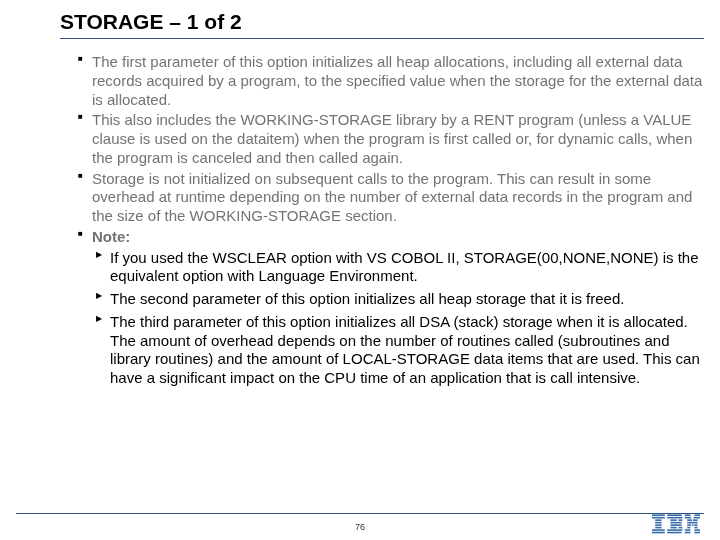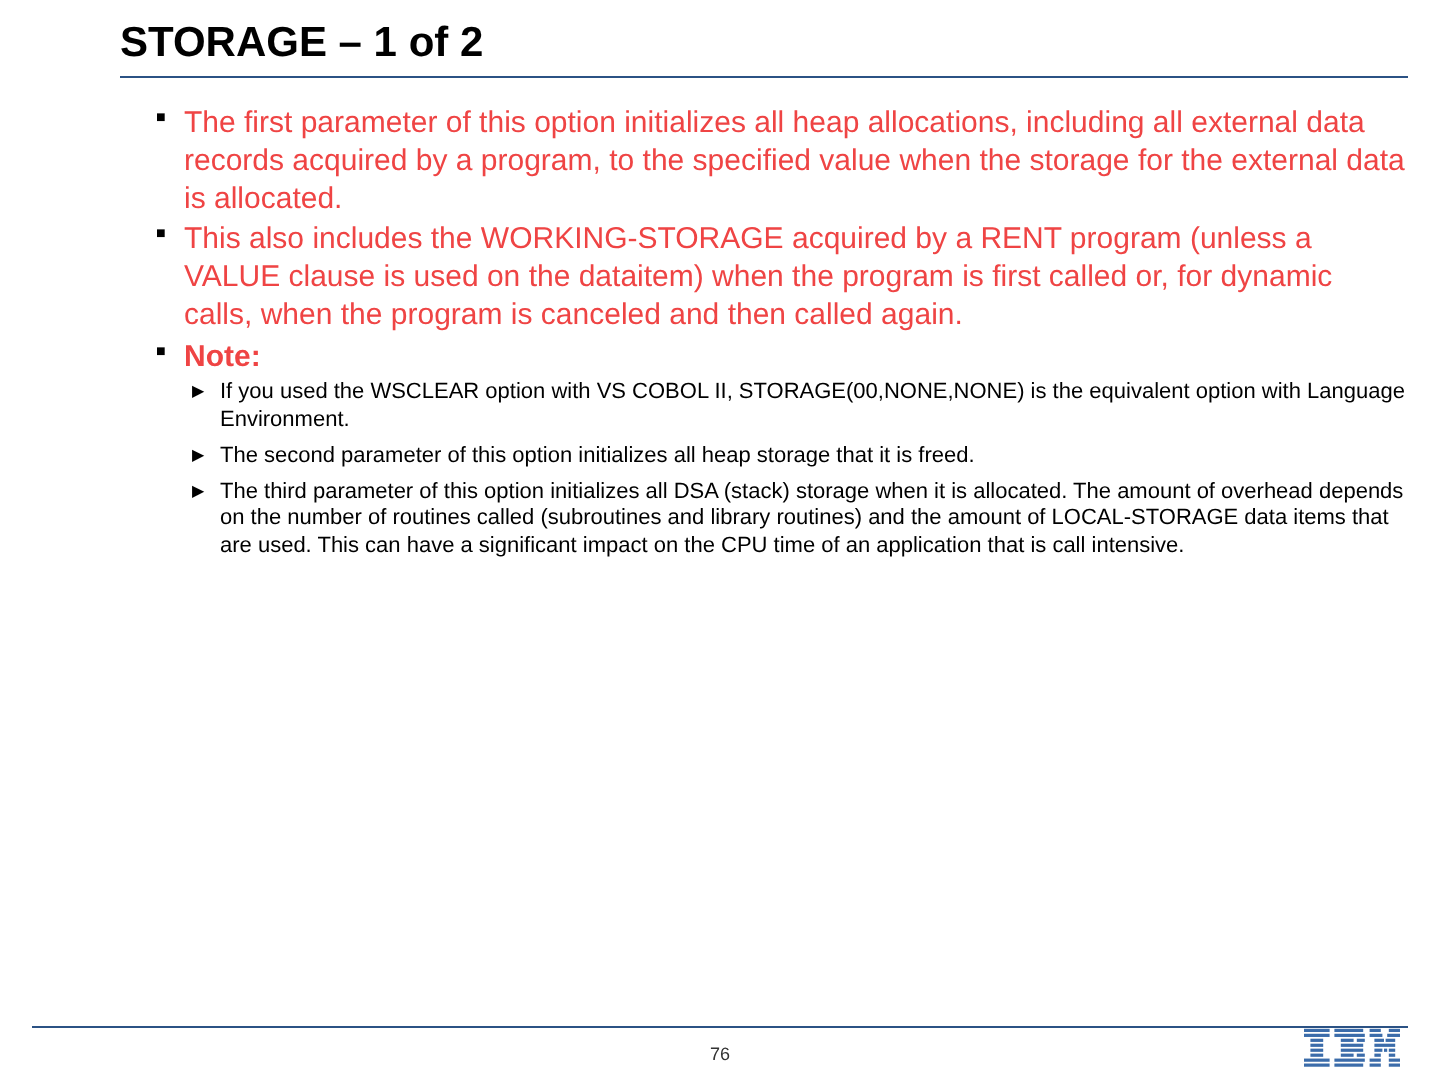--- a/index.html
+++ b/index.html
@@ -27,21 +27,21 @@
     margin-bottom: 14px;
   }
   .bullets {
     list-style: none;
     padding-left: 18px;
   }
   .bullets > li {
     position: relative;
     font-size: 15px;
     line-height: 1.25;
-    color: #ef4444;
+    color: #737373;
     margin-bottom: 2px;
     padding-left: 14px;
   }
   .bullets > li::before {
     content: "■";
     position: absolute;
     left: 0;
     top: 1px;
     font-size: 8px;
     color: #000;
@@ -49,21 +49,21 @@
   .note-label {
     font-weight: bold;
   }
   .sub-bullets {
     list-style: none;
     padding-left: 36px;
     margin-top: 2px;
   }
   .sub-bullets > li {
     position: relative;
-    font-size: 11px;
+    font-size: 15px;
     line-height: 1.25;
     color: #000;
     margin-bottom: 4px;
     padding-left: 14px;
   }
   .sub-bullets > li::before {
     content: "▶";
     position: absolute;
     left: 0;
     top: 1px;
@@ -98,21 +98,22 @@
 </style>
 </head>
 <body>
 
 <div class="slide">
   <div class="title">STORAGE – 1 of 2</div>
   <div class="title-rule"></div>
 
   <ul class="bullets">
     <li>The first parameter of this option initializes all heap allocations, including all external data records acquired by a program, to the specified value when the storage for the external data is allocated.</li>
-    <li>This also includes the WORKING-STORAGE acquired by a RENT program (unless a VALUE clause is used on the dataitem) when the program is first called or, for dynamic calls, when the program is canceled and then called again.</li>
+    <li>This also includes the WORKING-STORAGE library by a RENT program (unless a VALUE clause is used on the dataitem) when the program is first called or, for dynamic calls, when the program is canceled and then called again.</li>
+    <li>Storage is not initialized on subsequent calls to the program. This can result in some overhead at runtime depending on the number of external data records in the program and the size of the WORKING-STORAGE section.</li>
     <li><span class="note-label">Note:</span></li>
   </ul>
 
   <ul class="sub-bullets">
     <li>If you used the WSCLEAR option with VS COBOL II, STORAGE(00,NONE,NONE) is the equivalent option with Language Environment.</li>
     <li>The second parameter of this option initializes all heap storage that it is freed.</li>
     <li>The third parameter of this option initializes all DSA (stack) storage when it is allocated. The amount of overhead depends on the number of routines called (subroutines and library routines) and the amount of LOCAL-STORAGE data items that are used. This can have a significant impact on the CPU time of an application that is call intensive.</li>
   </ul>
 </div>
 

